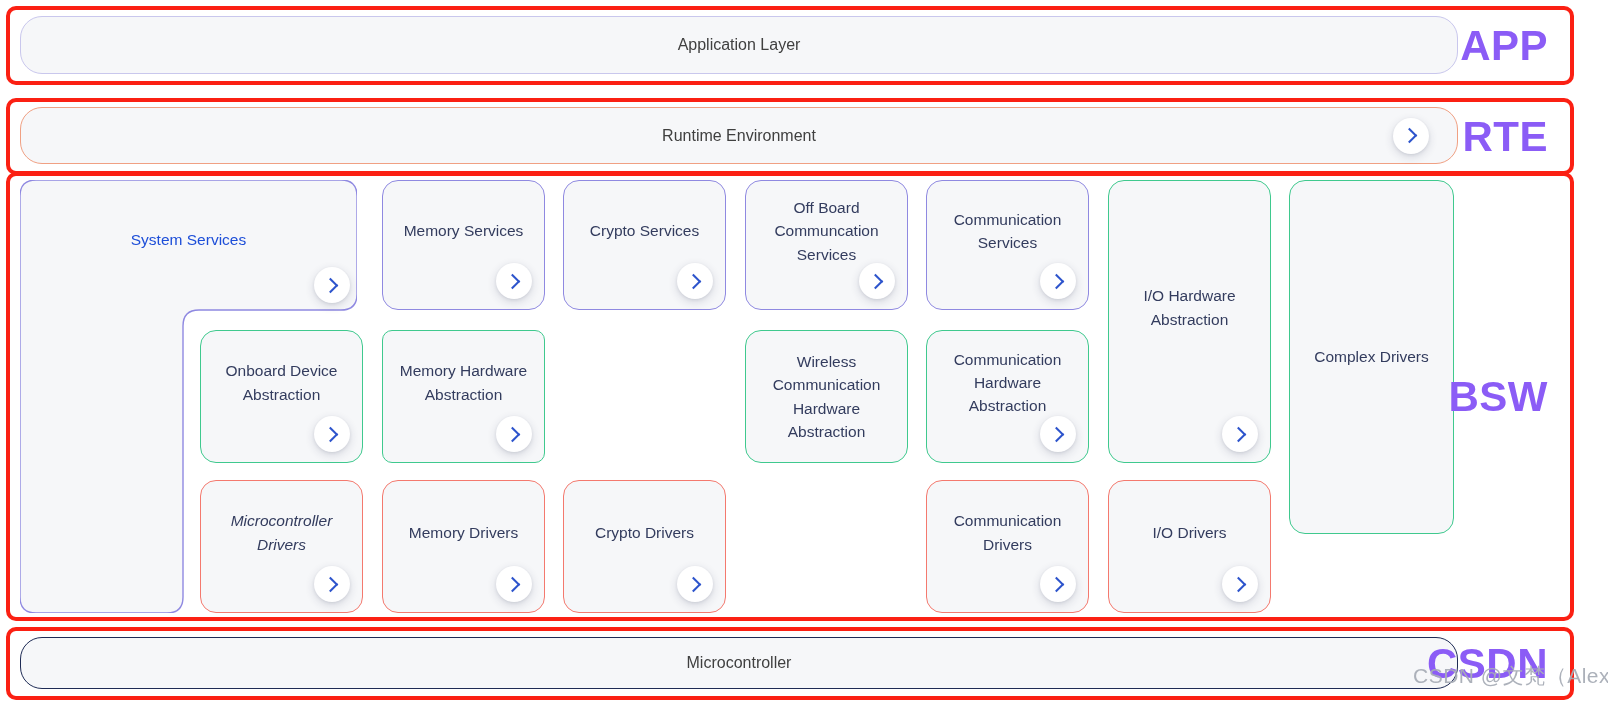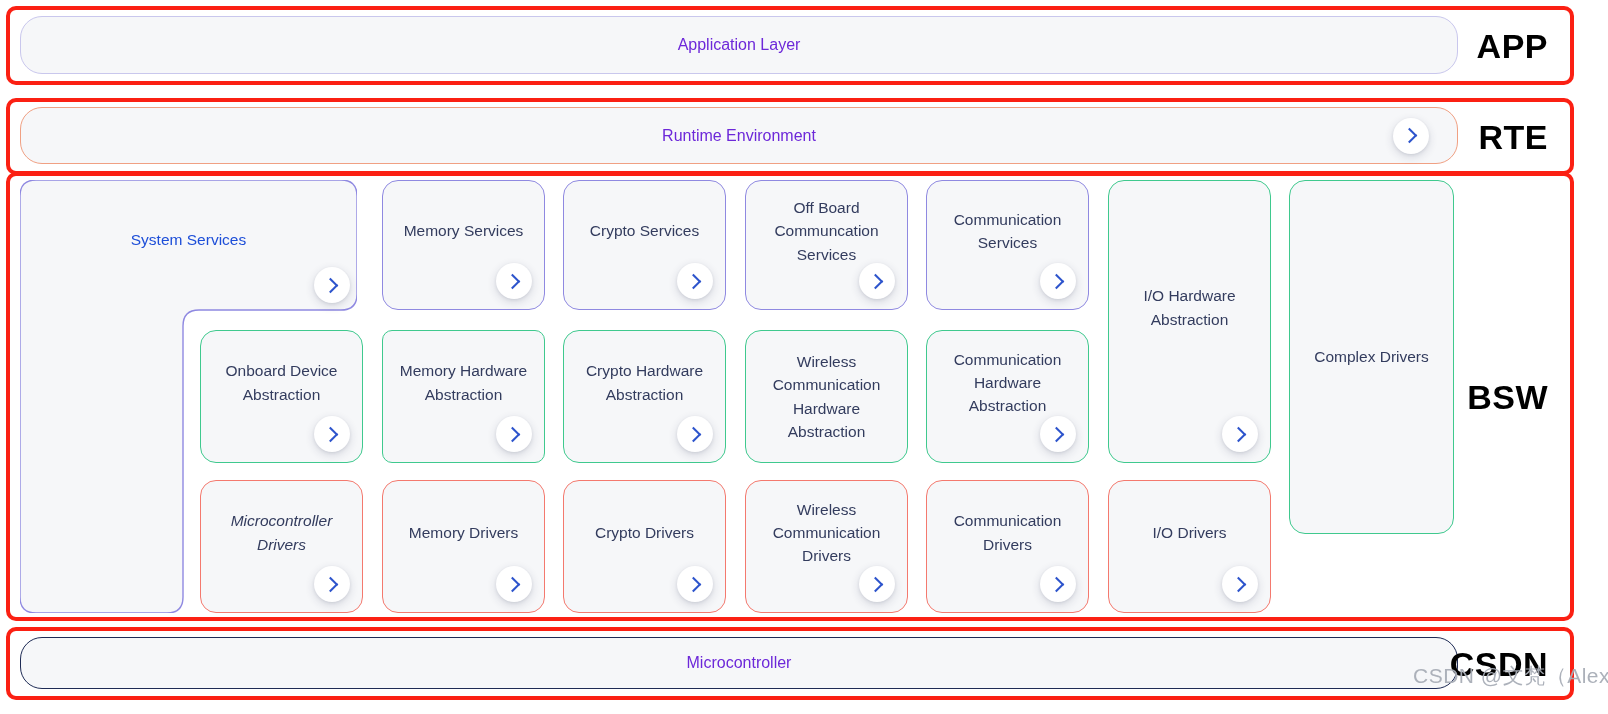--- a/index.html
+++ b/index.html
@@ -4,36 +4,36 @@
 <style>
   html,body{margin:0;padding:0;background:#ffffff;}
   body{font-family:"Liberation Sans", sans-serif;}
   #canvas{position:relative;width:1608px;height:714px;background:#ffffff;overflow:hidden;}
 
   
   .frame{position:absolute;border:4px solid #fb2013;border-radius:10px;background:#ffffff;box-sizing:border-box;}
 
   
   .tag{position:absolute;right:22px;top:50%;transform:translateY(-50%);
-       color:#000000;font-size:34px;font-weight:600;letter-spacing:.5px;line-height:1;}
+       color:#8b5cf6;font-size:42px;font-weight:600;letter-spacing:.5px;line-height:1;}
 
   
   .box{position:absolute;background:#f6f7f9;border:1.4px solid #8f89e1;border-radius:16px;
        display:flex;align-items:center;justify-content:center;text-align:center;
        color:#333c5e;font-size:15.5px;line-height:1.5;box-sizing:border-box;
        padding:6px 12px 34px;cursor:pointer;}
   .box.nochev{padding:6px 12px;}
   .purple{border-color:#8f89e1;}
   .green{border-color:#3fc98e;}
   .salmon{border-color:#f4796e;}
 
   
   .bar{position:absolute;background:#f6f7f9;border:1.4px solid #c9c7ed;border-radius:22px;
        display:flex;align-items:center;justify-content:center;
-       color:#6d28d9;font-size:16px;box-sizing:border-box;}
+       color:#404040;font-size:16px;box-sizing:border-box;}
   .bar.rte{border-color:#f0a083;cursor:pointer;}
   .bar.mcal{border-color:#1e2b55;}
 
   
   .chev{position:absolute;right:12px;bottom:10px;width:36px;height:36px;border-radius:50%;
         background:#ffffff;display:flex;align-items:center;justify-content:center;
         box-shadow:0 3px 10px rgba(40,45,80,.16),0 1px 3px rgba(40,45,80,.10);cursor:pointer;}
   .chev i{display:block;width:9px;height:9px;border-top:2px solid #2d54cc;border-right:2px solid #2d54cc;
           transform:rotate(45deg);margin-left:-3px;}
   .chev.mid{bottom:auto;top:50%;transform:translateY(-50%);right:28px;}
@@ -123,26 +123,20 @@
       <span class="chev">
           <i></i>
         </span>
     </div>
     <div class="box green" style="left:372px;top:154px;width:163px;height:133px;border-radius:10px;">
       <span>Memory Hardware Abstraction</span>
       <span class="chev">
           <i></i>
         </span>
     </div>
-    <div class="box green" style="left:553px;top:154px;width:163px;height:133px;">
-      <span>Crypto Hardware Abstraction</span>
-      <span class="chev">
-          <i></i>
-        </span>
-    </div>
     <div class="box green nochev" style="left:735px;top:154px;width:163px;height:133px;">
       <span>Wireless Communication Hardware Abstraction</span>
     </div>
     <div class="box green" style="left:916px;top:154px;width:163px;height:133px;">
       <span>Communication Hardware Abstraction</span>
       <span class="chev">
           <i></i>
         </span>
     </div>
 
@@ -153,26 +147,20 @@
         </span>
     </div>
     <div class="box salmon" style="left:372px;top:304px;width:163px;height:133px;">
       <span>Memory Drivers</span>
       <span class="chev">
           <i></i>
         </span>
     </div>
     <div class="box salmon" style="left:553px;top:304px;width:163px;height:133px;">
       <span>Crypto Drivers</span>
-      <span class="chev">
-          <i></i>
-        </span>
-    </div>
-    <div class="box salmon" style="left:735px;top:304px;width:163px;height:133px;">
-      <span>Wireless Communication Drivers</span>
       <span class="chev">
           <i></i>
         </span>
     </div>
     <div class="box salmon" style="left:916px;top:304px;width:163px;height:133px;">
       <span>Communication Drivers</span>
       <span class="chev">
           <i></i>
         </span>
     </div>

